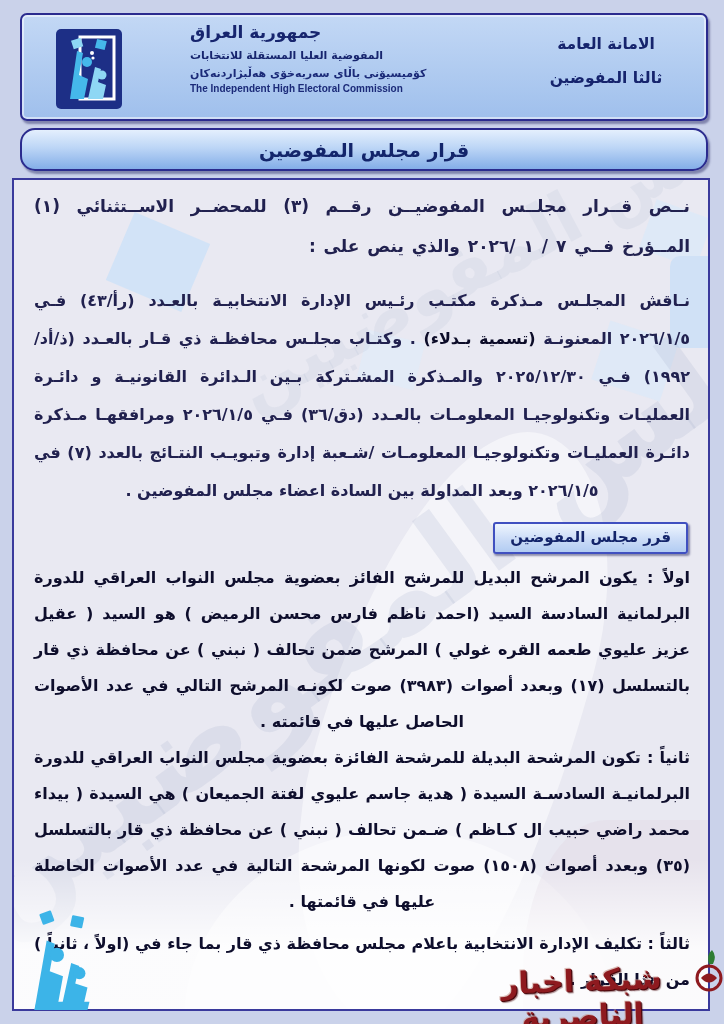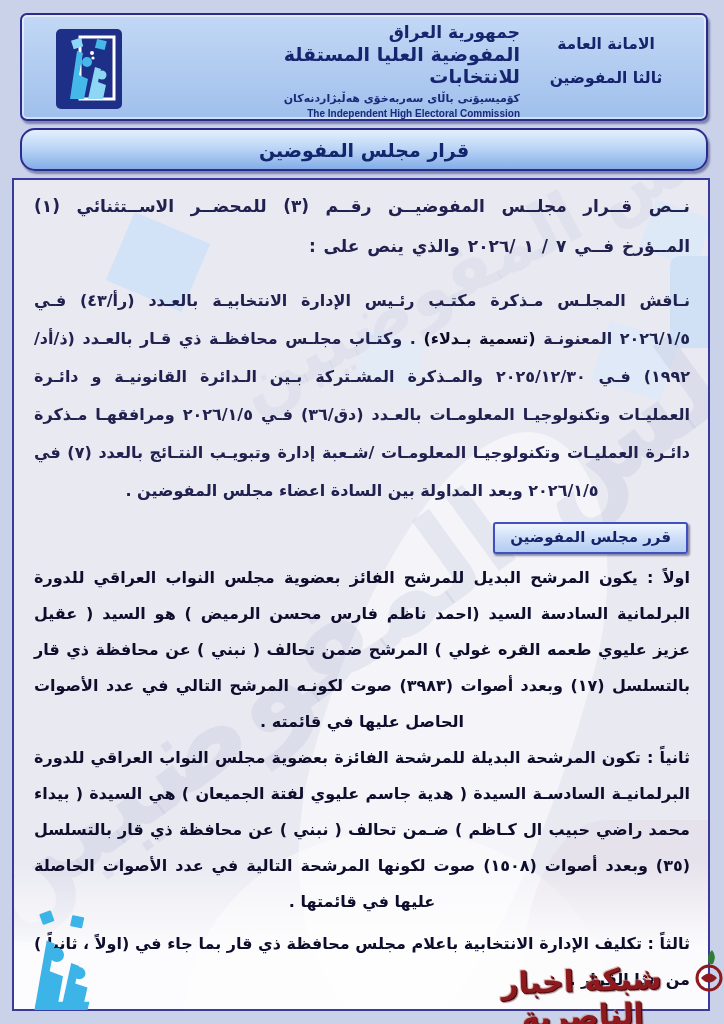--- a/index.html
+++ b/index.html
@@ -4,23 +4,23 @@
 <style>
   html,body{margin:0;padding:0;background:#b9c2de;}
   .page{position:relative;width:724px;height:1024px;background:#cad2ea;overflow:hidden;
         font-family:"DejaVu Sans",sans-serif;direction:rtl;}
   
   .header-panel{position:absolute;left:20px;top:13px;width:688px;height:108px;box-sizing:border-box;
         background:linear-gradient(180deg,#c3d8f5 0%,#aac7ef 70%,#9fbfec 100%);
         border:2px solid #2b2b8e;border-radius:7px;
         box-shadow:2px 3px 2px rgba(40,40,100,.45), inset 0 0 0 2px rgba(255,255,255,.5);}
   .logo-box{position:absolute;left:34px;top:14px;width:66px;height:80px;}
-  .header-center{position:absolute;left:168px;right:186px;top:7px;text-align:right;color:#17256e;}
+  .header-center{position:absolute;left:168px;right:186px;top:7px;text-align:left;color:#17256e;}
   .callig1{font-size:17px;font-weight:700;letter-spacing:1px;}
-  .callig2{font-size:19px;font-weight:700;margin-top:1px;letter-spacing:.5px;}
+  .callig2{font-size:11px;font-weight:700;margin-top:7px;letter-spacing:.5px;}
   .kurdish{font-size:11px;font-weight:700;margin-top:5px;color:#1b2a78;}
   .english{font-size:10px;font-weight:700;margin-top:3px;font-family:"Liberation Sans",sans-serif;color:#1b2a78;}
   .header-right{position:absolute;right:24px;top:20px;width:152px;text-align:center;color:#16246d;
         font-size:15.5px;font-weight:700;}
   .header-right .l2{margin-top:16px;}
   .title-bar{position:absolute;left:20px;top:128px;width:688px;height:43px;box-sizing:border-box;
         background:linear-gradient(180deg,#e4effd 0%,#bdd6f6 45%,#84aee8 100%);
         border:2px solid #2b2b8e;border-radius:15px;
         box-shadow:2px 3px 2px rgba(40,40,100,.45);
         display:flex;align-items:center;justify-content:center;

